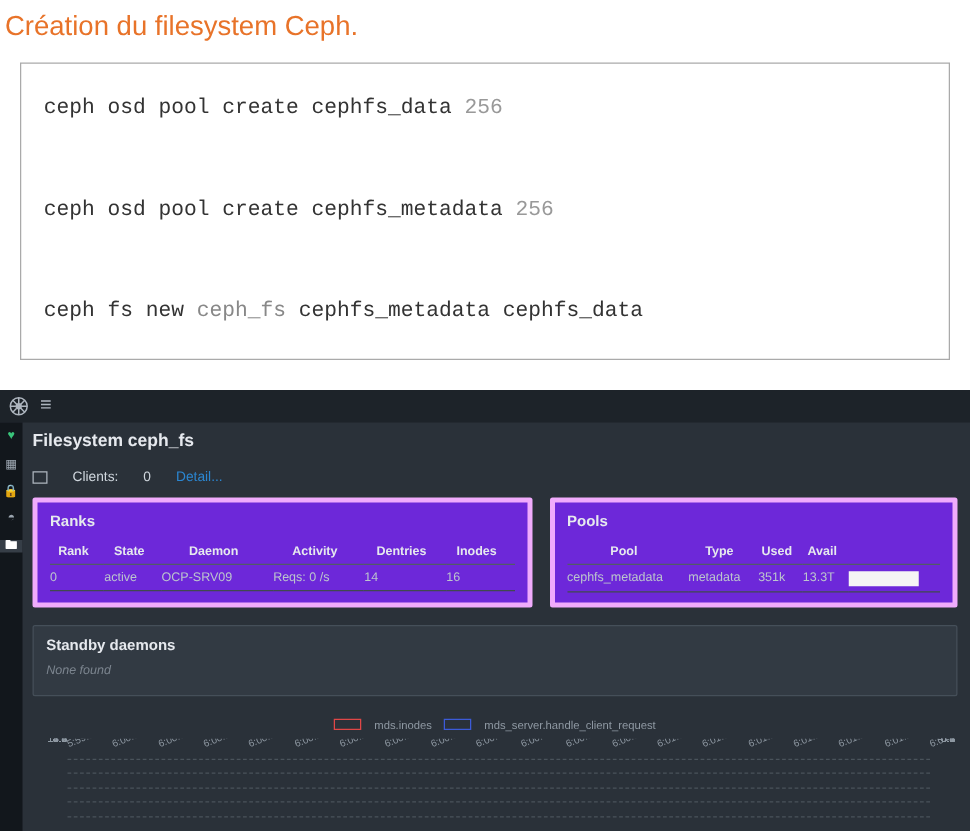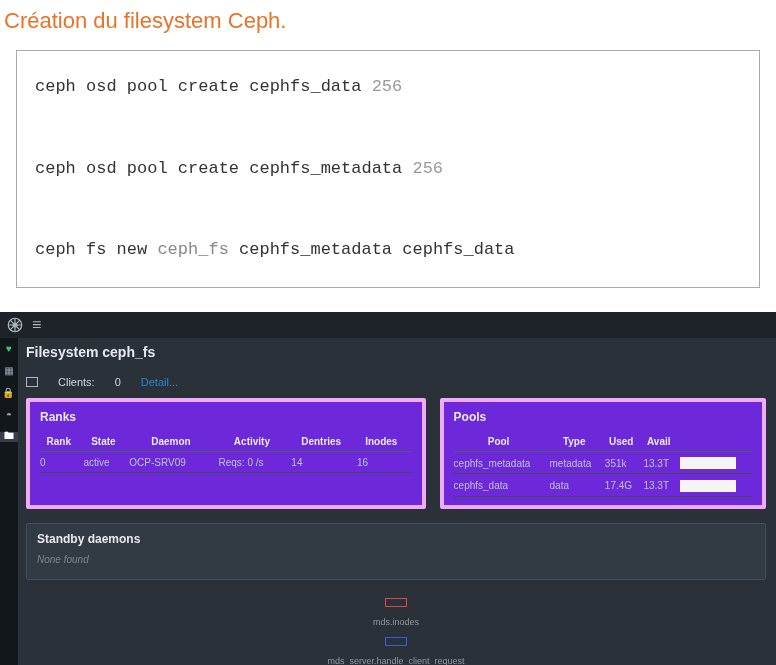--- a/index.html
+++ b/index.html
@@ -27,21 +27,21 @@
   .panel-title { font-size: 12px; font-weight: bold; color: #e6e9ee; margin-bottom: 8px; }
   .ranks-panel { flex: 0 0 54%; }
   .pools-panel { flex: 1; }
   table { width: 100%; border-collapse: collapse; font-size: 10px; }
   th { text-align: center; font-weight: bold; color: #e6e9ee; border-bottom: 1px solid #525c66; padding: 4px 6px 4px 0; margin-left: 40px; }
   td { color: #bcc5cd; padding: 5px 6px 4px 0; border-bottom: 1px solid #41494f; }
   .avail-bar { display: inline-block; width: 56px; height: 12px; background: #f5f5f5; vertical-align: middle; }
   .standby-panel { margin-top: 14px; background: #323a43; border: 1px solid #454f59; border-radius: 2px; padding: 8px 10px 14px 10px; }
   .standby-none { font-size: 10px; font-style: italic; color: #7c858f; margin-top: 6px; }
 
-  .legend-row { margin-top: 18px; display: flex; justify-content: center; align-items: center; gap: 10px; font-size: 9px; color: #8f99a3; flex-direction: column; }
+  .legend-row { margin-top: 18px; display: flex; justify-content: center; align-items: center; gap: 10px; font-size: 9px; color: #8f99a3; }
   .legend-swatch { width: 22px; height: 9px; border: 1px solid; display: inline-block; }
   .legend-red { border-color: #e04747; }
   .legend-blue { border-color: #3c5bd8; }
 
   .chart-wrap { position: relative; height: 130px; margin-top: 6px; padding: 0 22px 0 28px; overflow: hidden; }
   .x-times { position: absolute; top: 0; left: 28px; right: 22px; height: 16px; }
   .x-time { position: absolute; font-size: 8px; color: #8f99a3; transform: rotate(-22deg); transform-origin: left center; white-space: nowrap; }
   .grid { position: absolute; top: 16px; left: 28px; right: 22px; bottom: 0; }
   .griddash { position: absolute; left: 0; right: 0; border-bottom: 1px dashed #4a535b; }
   .y-left { position: absolute; left: 2px; font-size: 8px; color: #8f99a3; transform: translateY(-50%); margin-left: 10px; }
@@ -121,27 +121,20 @@
               <th>Used</th>
               <th>Avail</th>
               <th></th>
             </tr>
               </thead>
             <tbody>
               <tr>
                 <td>cephfs_metadata</td>
                 <td>metadata</td>
                 <td>351k</td>
-                <td>13.3T</td>
-                <td><span class="avail-bar"></span></td>
-              </tr>
-              <tr>
-                <td>cephfs_data</td>
-                <td>data</td>
-                <td>17.4G</td>
                 <td>13.3T</td>
                 <td><span class="avail-bar"></span></td>
               </tr>
             </tbody>
           </table>
         </div>
       </div>
 
       <div class="standby-panel">
         <div class="panel-title">Standby daemons</div>

